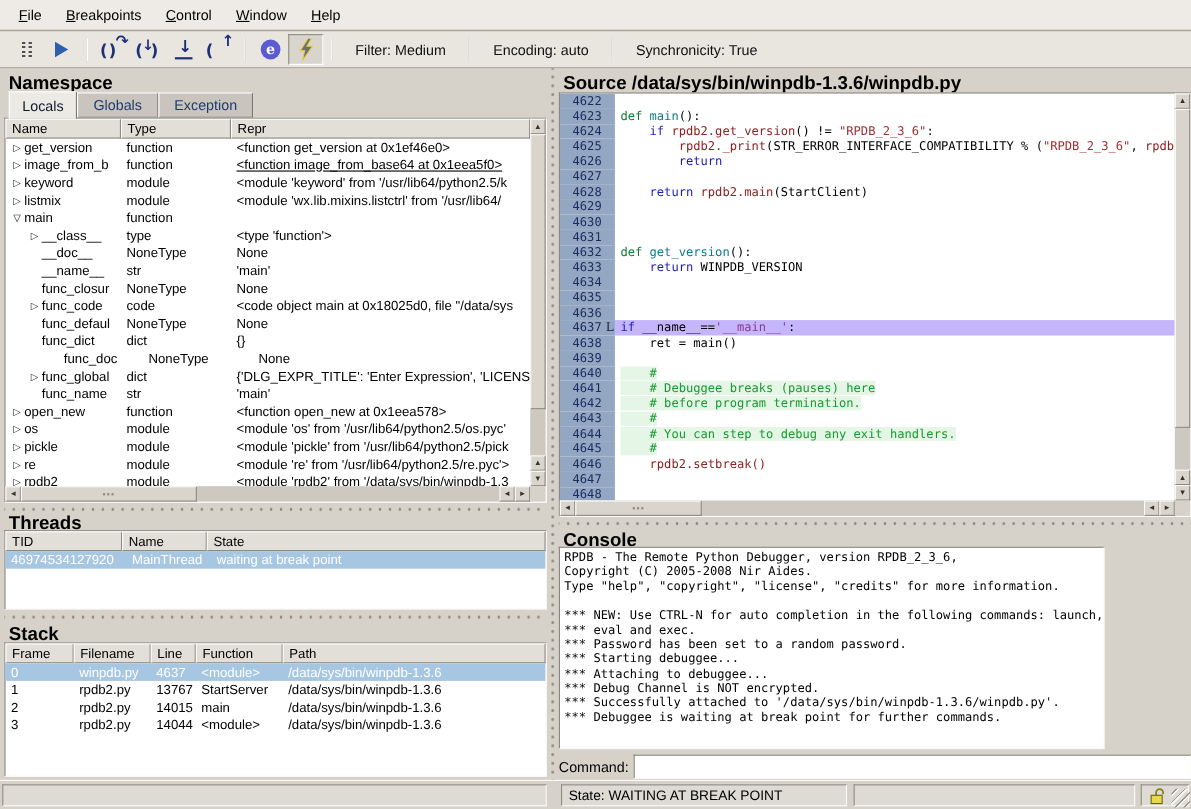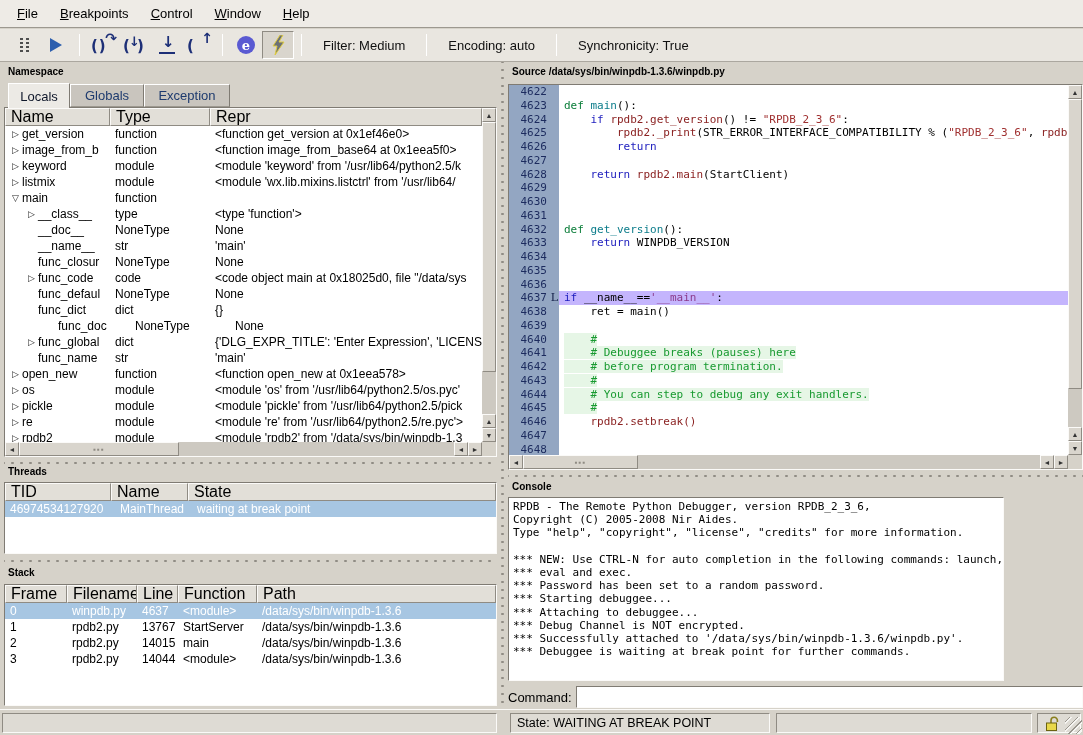--- a/index.html
+++ b/index.html
@@ -26,30 +26,30 @@
   .icon-play{width:0;height:0;border-left:12px solid #2d5fae;border-top:7px solid transparent;border-bottom:7px solid transparent;}
   .icon-step{position:relative;color:#1d2f77;font-weight:bold;font-size:14px;font-family:"DejaVu Sans",sans-serif;width:28px;height:24px;}
   .icon-step .b{position:absolute;left:2px;bottom:2px;font-size:15px;letter-spacing:1px;}
   .icon-step .a{position:absolute;right:0px;top:-3px;font-size:14px;}
   .icon-step .a2{position:absolute;left:8px;top:1px;font-size:13px;}
   .icon-step.ret{border-bottom:2px solid #1d2f77;width:16px;height:20px;margin-bottom:2px;}
   .icon-step.ret .a2{left:3px;top:-1px;font-size:15px;}
   .icon-e{width:18px;height:18px;border-radius:50%;background:#5a5ad2;color:#fff;display:flex;
     align-items:center;justify-content:center;font-size:13px;font-weight:bold;font-family:"DejaVu Serif",serif;}
   
-  .panel-title{position:absolute;font-weight:bold;font-size:10px;}
+  .panel-title{position:absolute;font-weight:bold;font-size:17px;}
   
   .tab{position:absolute;height:23px;display:flex;align-items:center;justify-content:center;
     background:#c9c5be;color:#1d3a6e;border:1px solid;border-color:#ffffff #7f7b73 #9c988f #ffffff;font-size:13px;}
   .tab.active{background:#eceae5;color:#0f172a;height:25px;z-index:2;border-bottom:none;}
   
   .listbox{position:absolute;background:#fff;border:1px solid;border-color:#7f7b73 #fbfaf8 #fbfaf8 #7f7b73;}
   .lhead{display:flex;height:18px;background:#e2dfd8;}
   .lhcell{border:1px solid;border-color:#fbfaf8 #8f8b83 #8f8b83 #fbfaf8;display:flex;align-items:center;
-    padding:0 5px;font-size:16px;overflow:hidden;white-space:nowrap;flex:none;}
+    padding:0 5px;font-size:12px;overflow:hidden;white-space:nowrap;flex:none;}
   .lrows{position:relative;overflow:hidden;}
   .lrow{display:flex;height:16px;align-items:center;font-size:12px;white-space:nowrap;overflow:hidden;}
   .lrow.sel{background:#a7c6e2;color:#fff;}
   .lcell{padding:0 5px;overflow:hidden;white-space:nowrap;flex:none;}
   .expander{display:inline-block;width:13px;font-size:9px;color:#222;flex:none;text-align:center;}
   
   .vscroll{position:absolute;width:14px;background:#cdc9c1;}
   .hscroll{position:absolute;height:14px;background:#cdc9c1;}
   .sb-btn{position:absolute;width:14px;height:14px;background:#d9d5cd;border:1px solid;
     border-color:#fbfaf8 #8f8b83 #8f8b83 #fbfaf8;display:flex;align-items:center;justify-content:center;
@@ -163,21 +163,21 @@
     </div>
   <div class="lrows" id="ns-rows" style="height:318px;margin-right:14px;">
       <div class="lrow">
         <div class="lcell" style="width: 105px; display: flex; align-items: center; padding-left: 4px;"><span class="expander">▷</span>get_version</div>
         <div class="lcell" style="width: 100px;">function</div>
         <div class="lcell" style="flex: 1 1 0%;">&lt;function get_version at 0x1ef46e0&gt;</div>
       </div>
       <div class="lrow">
         <div class="lcell" style="width: 105px; display: flex; align-items: center; padding-left: 4px;"><span class="expander">▷</span>image_from_b</div>
         <div class="lcell" style="width: 100px;">function</div>
-        <div class="lcell" style="flex: 1 1 0%;">&lt;function image_from_base64 at 0x1eea5f0&gt;</div>
+        <div class="lcell" style="flex: 1 1 0%; text-decoration: underline;">&lt;function image_from_base64 at 0x1eea5f0&gt;</div>
       </div>
       <div class="lrow">
         <div class="lcell" style="width: 105px; display: flex; align-items: center; padding-left: 4px;"><span class="expander">▷</span>keyword</div>
         <div class="lcell" style="width: 100px;">module</div>
         <div class="lcell" style="flex: 1 1 0%;">&lt;module 'keyword' from '/usr/lib64/python2.5/k</div>
       </div>
       <div class="lrow">
         <div class="lcell" style="width: 105px; display: flex; align-items: center; padding-left: 4px;"><span class="expander">▷</span>listmix</div>
         <div class="lcell" style="width: 100px;">module</div>
         <div class="lcell" style="flex: 1 1 0%;">&lt;module 'wx.lib.mixins.listctrl' from '/usr/lib64/</div>

